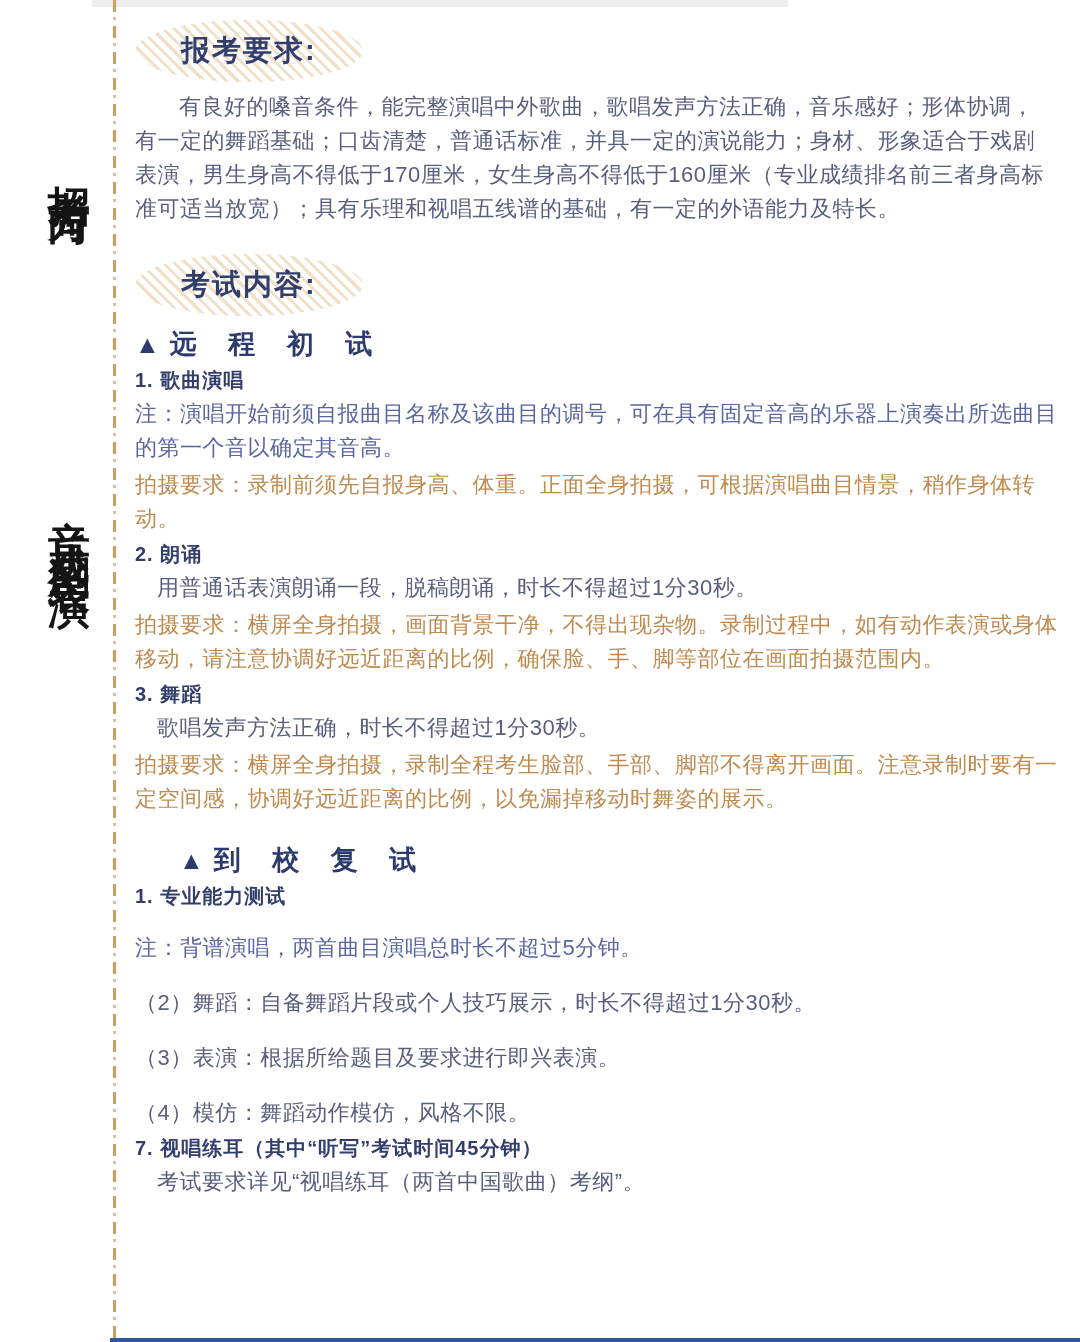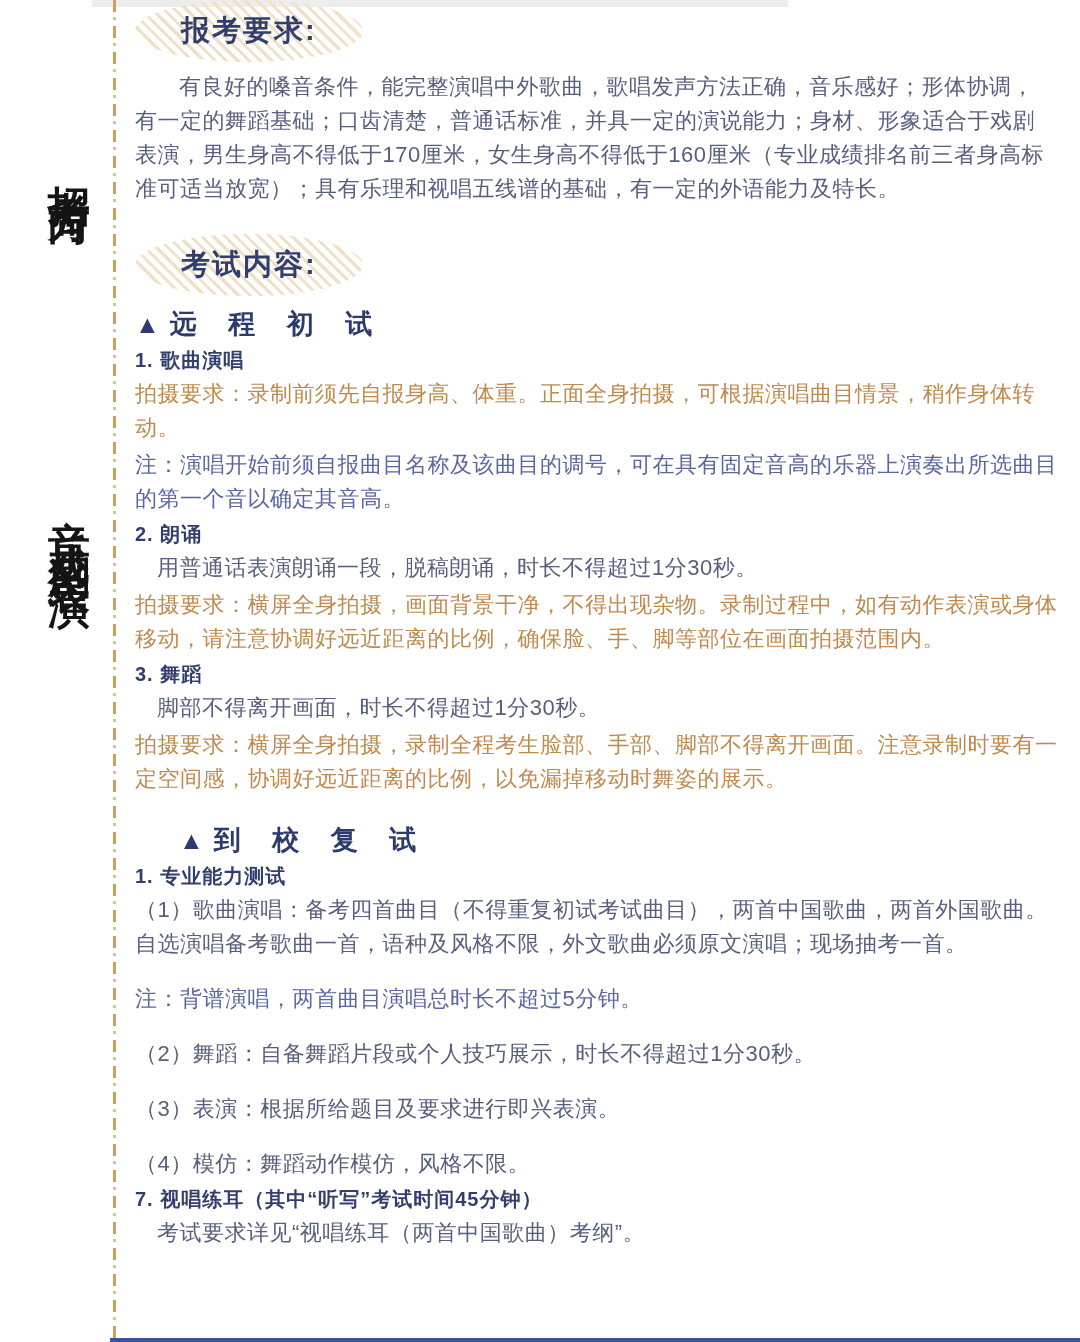--- a/index.html
+++ b/index.html
@@ -33,21 +33,21 @@
     font-weight:900;
     color:#141414;
     font-size:42px;
     line-height:1;
     font-family:"DejaVu Sans","Liberation Sans",sans-serif;
   }
   .side-top{left:48px;top:152px;letter-spacing:6px;}
   .side-bottom{left:48px;top:486px;letter-spacing:13px;}
 
   
-  .main{position:absolute;left:135px;top:0;width:932px;}
+  .main{position:absolute;left:135px;top:20px;width:932px;}
 
   
   .badge{
     display:inline-block;
     font-size:29px;
     font-weight:bold;
     color:#323e6d;
     letter-spacing:2px;
     padding:11px 46px;
     border-radius:50%;
@@ -117,47 +117,45 @@
       <div>
         <span class="badge badge2">考试内容:</span>
       </div>
 
       <div class="sec-head">
         <span class="tri">▲</span><span>远 程 初 试</span>
       </div>
 
       <div>
         <div class="item-title">1. 歌曲演唱</div>
-        <div class="txt shoot mt-s">拍摄要求：录制前须先自报身高、体重。正面全身拍摄，可根据演唱曲目情景，稍作身体转动。</div>
         <div class="txt note mt-s">注：演唱开始前须自报曲目名称及该曲目的调号，可在具有固定音高的乐器上演奏出所选曲目
 的第一个音以确定其音高。</div>
+        <div class="txt shoot mt-s">拍摄要求：录制前须先自报身高、体重。正面全身拍摄，可根据演唱曲目情景，稍作身体转动。</div>
       </div>
 
       <div>
         <div class="item-title">2. 朗诵</div>
         <div class="txt ind1 mt-s">用普通话表演朗诵一段，脱稿朗诵，时长不得超过1分30秒。</div>
         <div class="txt shoot mt-s">拍摄要求：横屏全身拍摄，画面背景干净，不得出现杂物。录制过程中，如有动作表演或身体
 移动，请注意协调好远近距离的比例，确保脸、手、脚等部位在画面拍摄范围内。</div>
       </div>
 
       <div>
         <div class="item-title">3. 舞蹈</div>
-        <div class="txt ind1 mt-s">脚部不得离开画面，时长不得超过1分30秒。</div>
+        <div class="txt ind1 mt-s">歌唱发声方法正确，时长不得超过1分30秒。</div>
         <div class="txt shoot mt-s">拍摄要求：横屏全身拍摄，录制全程考生脸部、手部、脚部不得离开画面。注意录制时要有一
 定空间感，协调好远近距离的比例，以免漏掉移动时舞姿的展示。</div>
       </div>
 
       <div class="sec-head mt-lg">
         <span class="tri">▲</span><span>到 校 复 试</span>
       </div>
 
       <div>
         <div class="item-title">1. 专业能力测试</div>
-        <div class="txt mt-s">（1）歌曲演唱：备考四首曲目（不得重复初试考试曲目），两首中国歌曲，两首外国歌曲。
-自选演唱备考歌曲一首，语种及风格不限，外文歌曲必须原文演唱；现场抽考一首。</div>
         <div class="txt note sub-line">注：背谱演唱，两首曲目演唱总时长不超过5分钟。</div>
         <div class="txt sub-line">（2）舞蹈：自备舞蹈片段或个人技巧展示，时长不得超过1分30秒。</div>
         <div class="txt sub-line">（3）表演：根据所给题目及要求进行即兴表演。</div>
         <div class="txt sub-line">（4）模仿：舞蹈动作模仿，风格不限。</div>
       </div>
 
       <div>
         <div class="item-title">7. 视唱练耳（其中“听写”考试时间45分钟）</div>
         <div class="txt ind1 mt-s">考试要求详见“视唱练耳（两首中国歌曲）考纲”。</div>
       </div>

